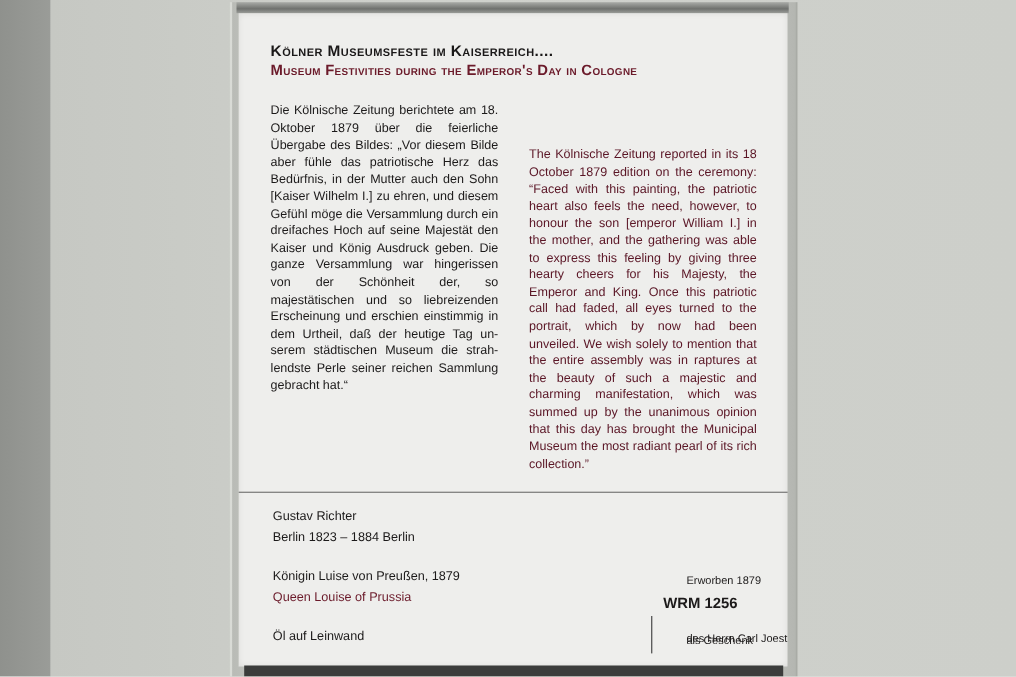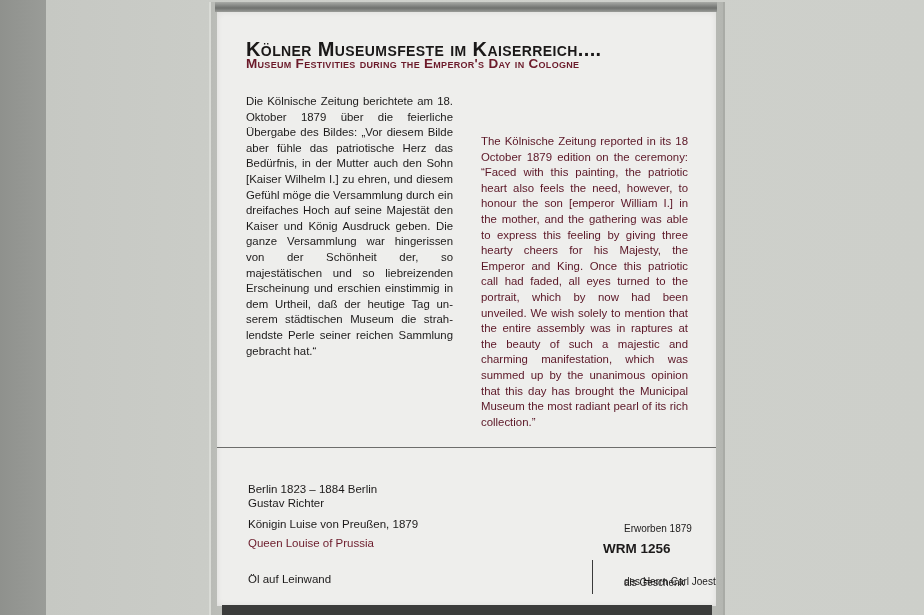--- a/index.html
+++ b/index.html
@@ -35,21 +35,21 @@
     position: absolute; left: 217px; top: 12px; width: 499px; height: 594px;
     background: #eeeeec;
     box-shadow: inset 0 0 6px rgba(0,0,0,0.08);
   }
   .card-divider {
     position: absolute; left: 217px; top: 447px; width: 499px; height: 1px;
     background: #6d6d6b;
   }
   .title-de {
     position: absolute; left: 246px; top: 38px;
-    font-size: 20px; font-weight: bold; color: #1a1818;
+    font-size: 14px; font-weight: bold; color: #1a1818;
     font-variant: small-caps; letter-spacing: 0.4px; white-space: nowrap;
   }
   .title-en {
     position: absolute; left: 246px; top: 56px;
     font-size: 13.5px; font-weight: bold; color: #6b1a2a;
     font-variant: small-caps; letter-spacing: 0.3px; white-space: nowrap;
   }
   .col {
     position: absolute; top: 94px; width: 207px;
     font-size: 11.4px; line-height: 15.6px; text-align: justify;
@@ -84,21 +84,21 @@
 
 <div class="col col-de">
   <p>Die Kölnische Zeitung berichtete am 18. Oktober 1879 über die feierliche Übergabe des Bildes: „Vor diesem Bilde aber fühle das patriotische Herz das Bedürfnis, in der Mutter auch den Sohn [Kaiser Wilhelm I.] zu ehren, und diesem Gefühl möge die Versammlung durch ein dreifaches Hoch auf seine Majestät den Kaiser und König Aus­druck geben. Die ganze Versammlung war hingerissen von der Schönheit der, so majestätischen und so liebreizenden Erscheinung und erschien einstimmig in dem Urtheil, daß der heutige Tag un­serem städtischen Museum die strah­lendste Perle seiner reichen Sammlung gebracht hat.“</p>
 </div>
 <div class="col col-en">
   <p>The Kölnische Zeitung reported in its 18 October 1879 edition on the ce­remony: “Faced with this painting, the patriotic heart also feels the need, how­ever, to honour the son [emperor William I.] in the mother, and the ga­thering was able to express this feeling by giving three hearty cheers for his Majesty, the Emperor and King. Once this patriotic call had faded, all eyes turned to the portrait, which by now had been unveiled. We wish solely to mention that the entire assembly was in raptures at the beauty of such a majestic and charming manifestation, which was summed up by the un­animous opinion that this day has brought the Municipal Museum the most radiant pearl of its rich collection.”</p>
 </div>
 
 <div class="card-divider"></div>
 
-<div class="info" style="top:464px;margin-top:33px;">Gustav Richter</div>
+<div class="info" style="top:464px;">Gustav Richter</div>
 <div class="info" style="top:483px;">Berlin  1823 – 1884  Berlin</div>
 <div class="info" style="top:518px;">Königin Luise von Preußen, 1879</div>
 <div class="info red" style="top:537px;">Queen Louise of Prussia</div>
 <div class="info" style="top:573px;">Öl auf Leinwand</div>
 
 <div class="acq" style="top:522px;">Erworben 1879</div>
 <div class="acq" style="top:536px;margin-top:40px;">als Geschenk</div>
 <div class="acq" style="top:575px;">des Herrn Carl Joest</div>
 <div class="vline"></div>
 <div class="inv">WRM 1256</div>

